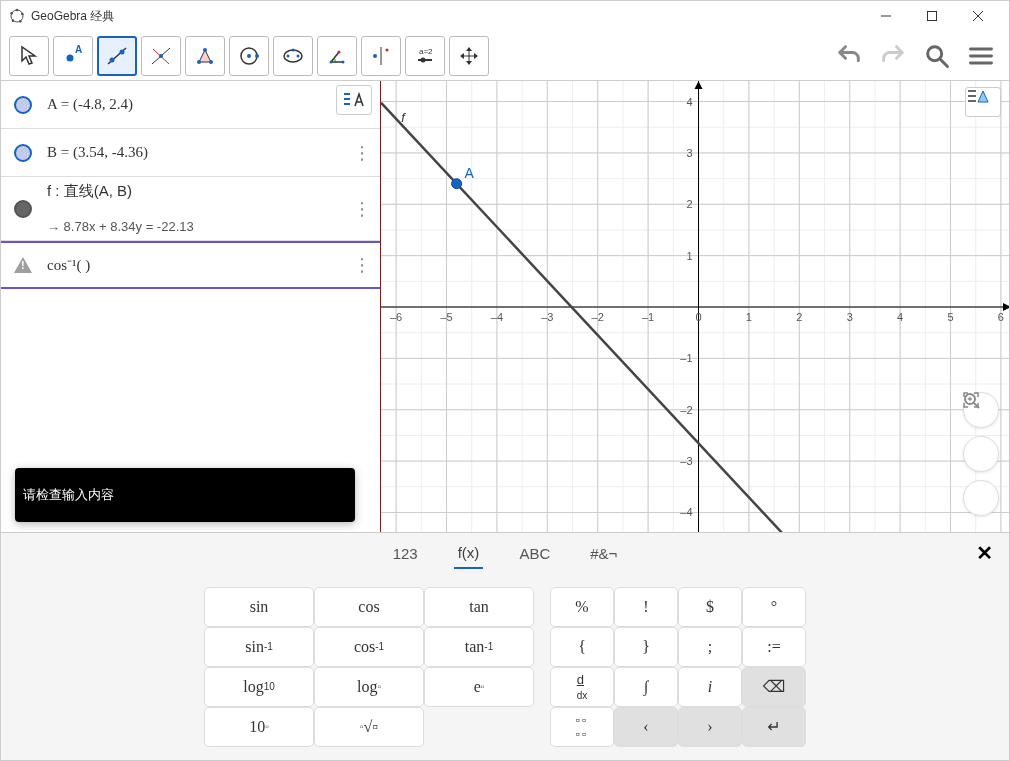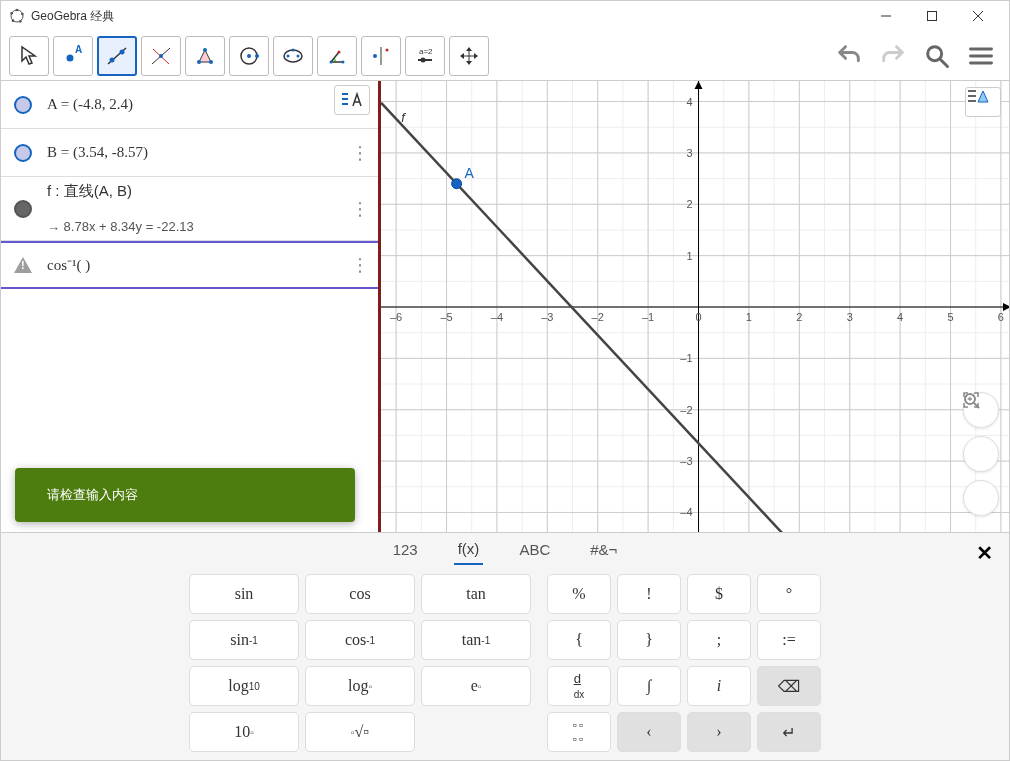--- a/index.html
+++ b/index.html
@@ -9,45 +9,45 @@
 .titlebar .spacer{flex:1}
 .titlebar .winbtn{width:46px;height:30px;display:flex;align-items:center;justify-content:center;font-size:12px;color:#333}
 .toolbar{height:50px;border-bottom:1px solid #ccc;display:flex;align-items:center;padding:4px 8px;gap:4px}
 .tool{width:40px;height:40px;border:1px solid #bbb;border-radius:3px;display:flex;align-items:center;justify-content:center;background:#fff;position:relative}
 .tool.selected{border:2px solid #1565c0;background:#e8f0fe}
 .tool svg{width:24px;height:24px}
 .toolbar .spacer{flex:1}
 .iconbtn{width:40px;height:40px;display:flex;align-items:center;justify-content:center;color:#666}
 .iconbtn svg{width:28px;height:28px;stroke:#666;fill:none;stroke-width:2}
 .main{flex:1;display:flex;min-height:0;position:relative}
-.algebra{width:380px;border-right:3px solid #7f1d1d;display:flex;flex-direction:column;position:relative;background:#fff}
+.algebra{width:380px;border-right:1px solid #7f1d1d;display:flex;flex-direction:column;position:relative;background:#fff}
 .algrow{display:flex;align-items:center;min-height:48px;border-bottom:1px solid #ddd;padding:0 6px;position:relative}
 .algrow.selected{border-top:2px solid #6557d2;border-bottom:2px solid #6557d2}
 .bullet{width:32px;height:32px;display:flex;align-items:center;justify-content:center;margin-right:8px}
 .bullet .circ{width:18px;height:18px;border-radius:50%;border:2px solid #1565c0;background:#c5cae9}
 .bullet .circ.dark{border:2px solid #555;background:#666}
 .bullet .warn{width:0;height:0;border-left:9px solid transparent;border-right:9px solid transparent;border-bottom:16px solid #9e9e9e;position:relative}
 .bullet .warn::after{content:"!";position:absolute;left:-2px;top:2px;color:#fff;font-size:11px;font-weight:bold}
 .algtext{flex:1;font-size:15px;color:#333;font-family:'Times New Roman',serif;line-height:1.4}
 .algtext .sub{display:block;font-size:13px;color:#555;margin-top:16px}
 .kebab{width:24px;color:#888;font-size:18px;text-align:center;cursor:pointer}
 .sortbtn{position:absolute;top:4px;right:8px;width:36px;height:30px;background:#fff;border:1px solid #ccc;border-radius:3px;display:flex;align-items:center;justify-content:center}
-.toast{position:absolute;left:14px;bottom:10px;background:#4d7c0f;color:#fff;padding:18px 32px;border-radius:4px;font-size:13px;box-shadow:0 2px 8px rgba(0,0,0,.3);z-index:5;width:340px}
+.toast{position:absolute;left:14px;bottom:10px;background:#000000;color:#fff;padding:18px 8px;border-radius:4px;font-size:13px;box-shadow:0 2px 8px rgba(0,0,0,.3);z-index:5;width:340px}
 .graph{flex:1;position:relative;overflow:hidden;background:#fff}
 .graph svg{position:absolute;top:0;left:0}
 .stylebar{position:absolute;top:6px;right:8px;width:36px;height:30px;background:#fff;border:1px solid #ccc;border-radius:3px;display:flex;align-items:center;justify-content:center}
 .zoomctrl{position:absolute;right:10px;bottom:16px;display:flex;flex-direction:column;gap:8px}
 .zoombtn{width:36px;height:36px;background:#fff;border:1px solid #ddd;border-radius:50%;display:flex;align-items:center;justify-content:center;box-shadow:0 1px 3px rgba(0,0,0,.1)}
 .keyboard{height:228px;background:#f5f5f5;border-top:1px solid #ccc;display:flex;flex-direction:column}
 .kbtabs{height:40px;display:flex;align-items:center;padding:0 12px;gap:32px;justify-content:center;position:relative}
 .kbtab{font-size:15px;color:#555;cursor:pointer;padding:6px 4px}
 .kbtab.active{color:#404040;border-bottom:2px solid #1565c0}
 .kbclose{position:absolute;right:16px;top:8px;font-size:20px;font-weight:bold;cursor:pointer;color:#000}
 .keys{flex:1;display:flex;justify-content:center;align-items:center;gap:16px;padding:8px}
-.keygroup{display:grid;grid-template-columns:repeat(3,110px);grid-template-rows:repeat(4,40px);gap:6px}
+.keygroup{display:grid;grid-template-columns:repeat(3,110px);grid-template-rows:repeat(4,40px);}
 .keygroup.right{grid-template-columns:repeat(4,64px)}
 .key{background:#fff;border:1px solid #ddd;border-radius:5px;display:flex;align-items:center;justify-content:center;font-size:16px;color:#333;cursor:pointer;font-family:'Times New Roman',serif}
 .key.gray{background:#e0e0e0}
 .key sup{font-size:10px}
 .key sub{font-size:10px}
 </style>
 </head>
 <body>
 
 <div class="titlebar">
@@ -197,21 +197,21 @@
     <div class="algrow">
       <div class="bullet">
           <div class="circ"></div>
         </div>
       <div class="algtext">A = (-4.8, 2.4)</div>
     </div>
     <div class="algrow">
       <div class="bullet">
           <div class="circ"></div>
         </div>
-      <div class="algtext">B = (3.54, -8.57)</div>
+      <div class="algtext">B = (3.54, -4.36)</div>
       <div class="kebab">⋮</div>
     </div>
     <div class="algrow" style="min-height:64px">
       <div class="bullet">
           <div class="circ dark"></div>
         </div>
       <div class="algtext">
         <span>f : 直线(A, B)</span>
         <span class="sub">→  8.78x + 8.34y = -22.13</span>
       </div>

